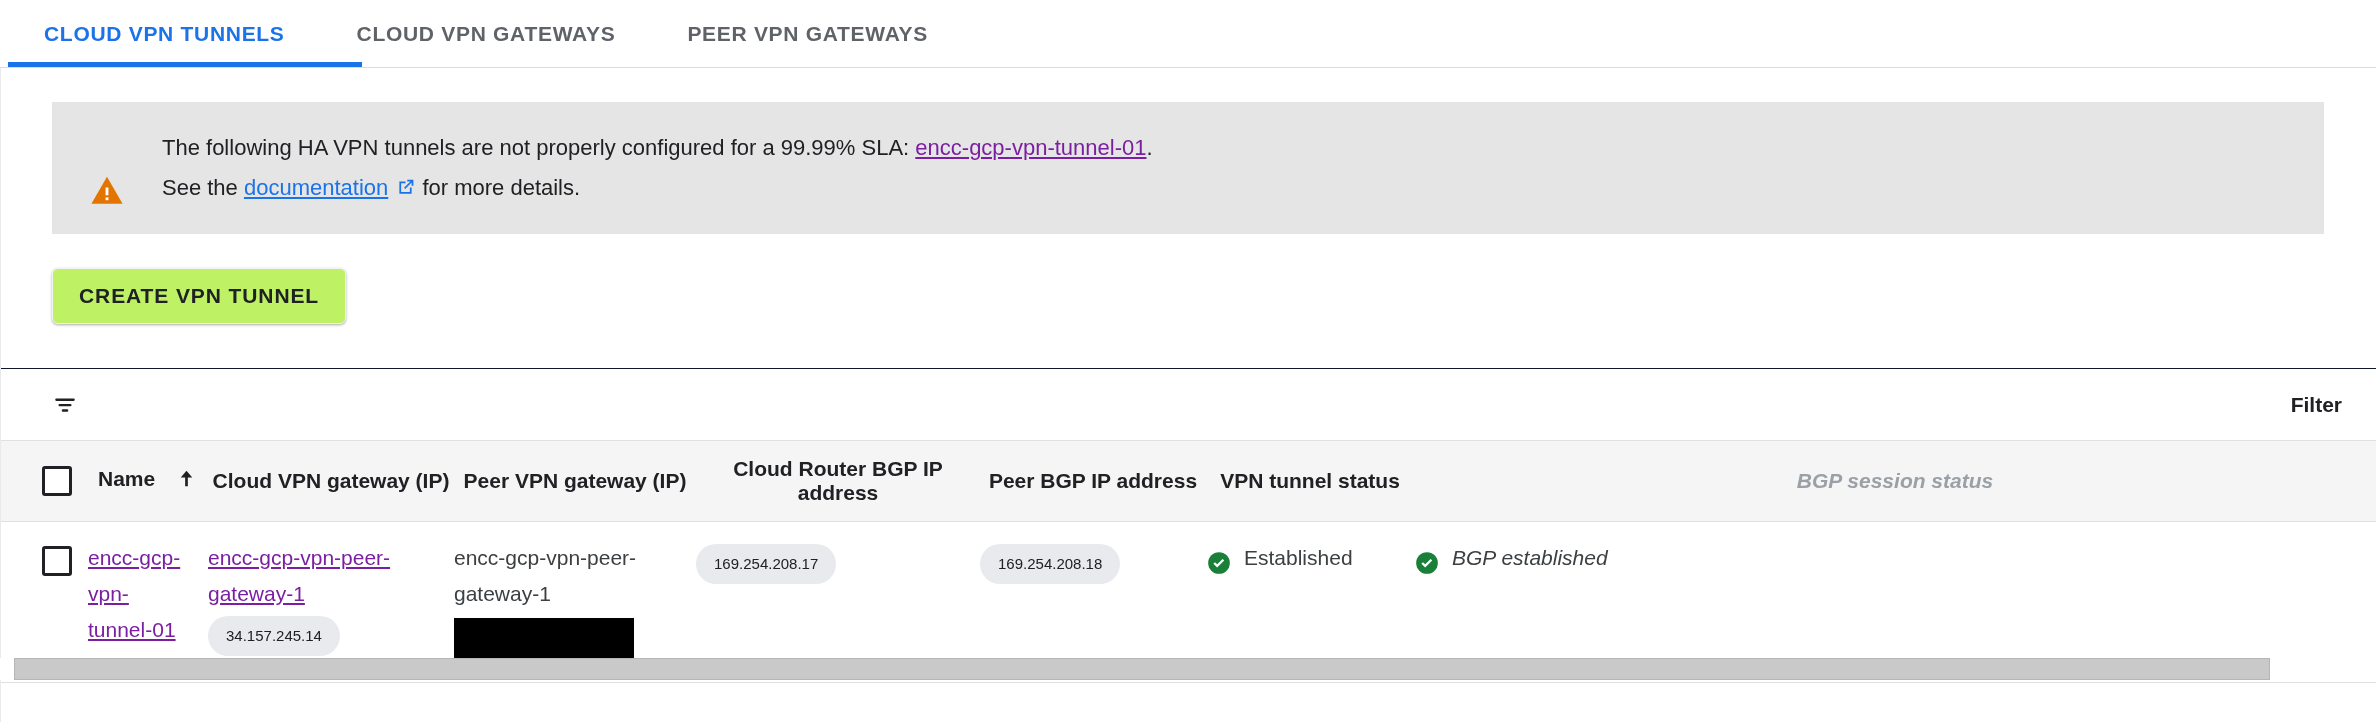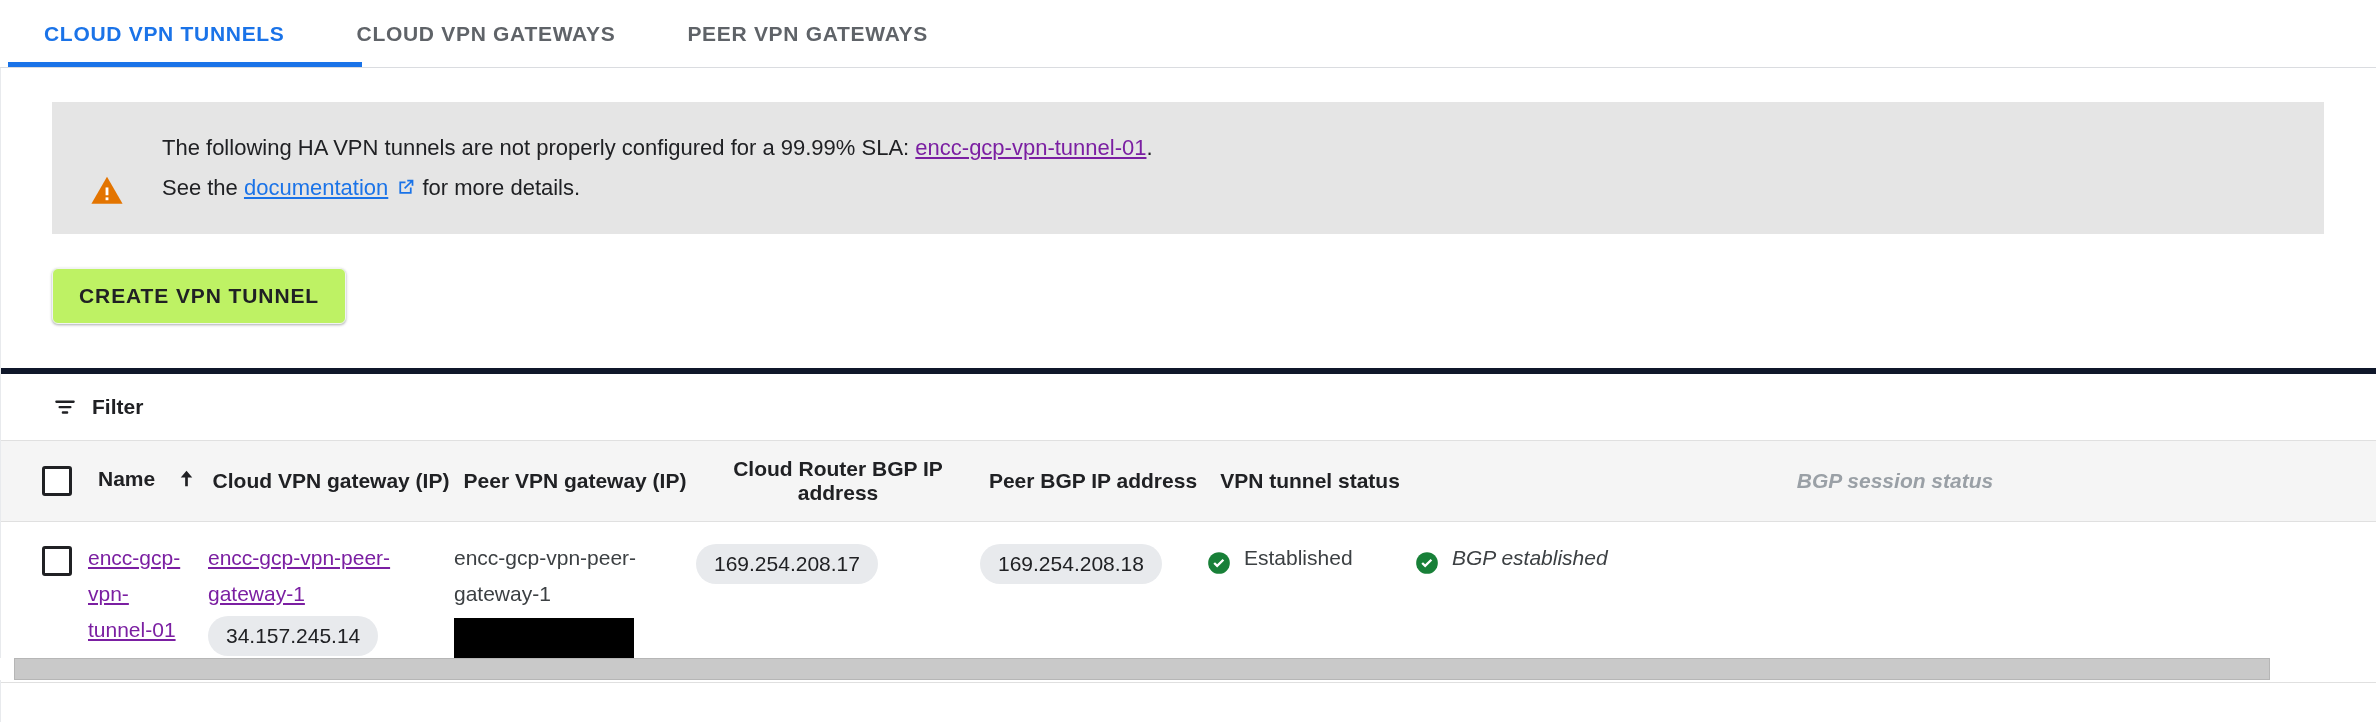--- a/index.html
+++ b/index.html
@@ -102,25 +102,26 @@
     font-weight: 600;
     letter-spacing: 0.9px;
     color: #202124;
     cursor: pointer;
     font-family: inherit;
   }
 
   
   .filterbar {
     margin-top: 44px;
-    border-top: 6px solid #0f172a;
+    border-top: 1px solid #0f172a;
     height: 72px;
     display: flex;
     align-items: center;
     padding-left: 52px;
+    justify-content: space-between;
   }
   .filter-icon { width: 26px; height: 26px; margin-right: 14px; }
   .filter-label {
     font-size: 21px;
     font-weight: 600;
     color: #202124;
     margin-right: 34px;
   }
   .filter-input {
     border: none;
@@ -187,21 +188,21 @@
     color: #7b1fa2;
     text-decoration: underline;
     cursor: pointer;
     display: inline;
   }
   .ipchip {
     display: inline-block;
     background: #e8eaed;
     border-radius: 20px;
     padding: 4px 18px;
-    font-size: 21px;
+    font-size: 15px;
     color: #202124;
     line-height: 32px;
     margin-top: 4px;
     white-space: nowrap;
   }
   .redaction {
     display: block;
     width: 180px;
     height: 42px;
     background: #000000;

